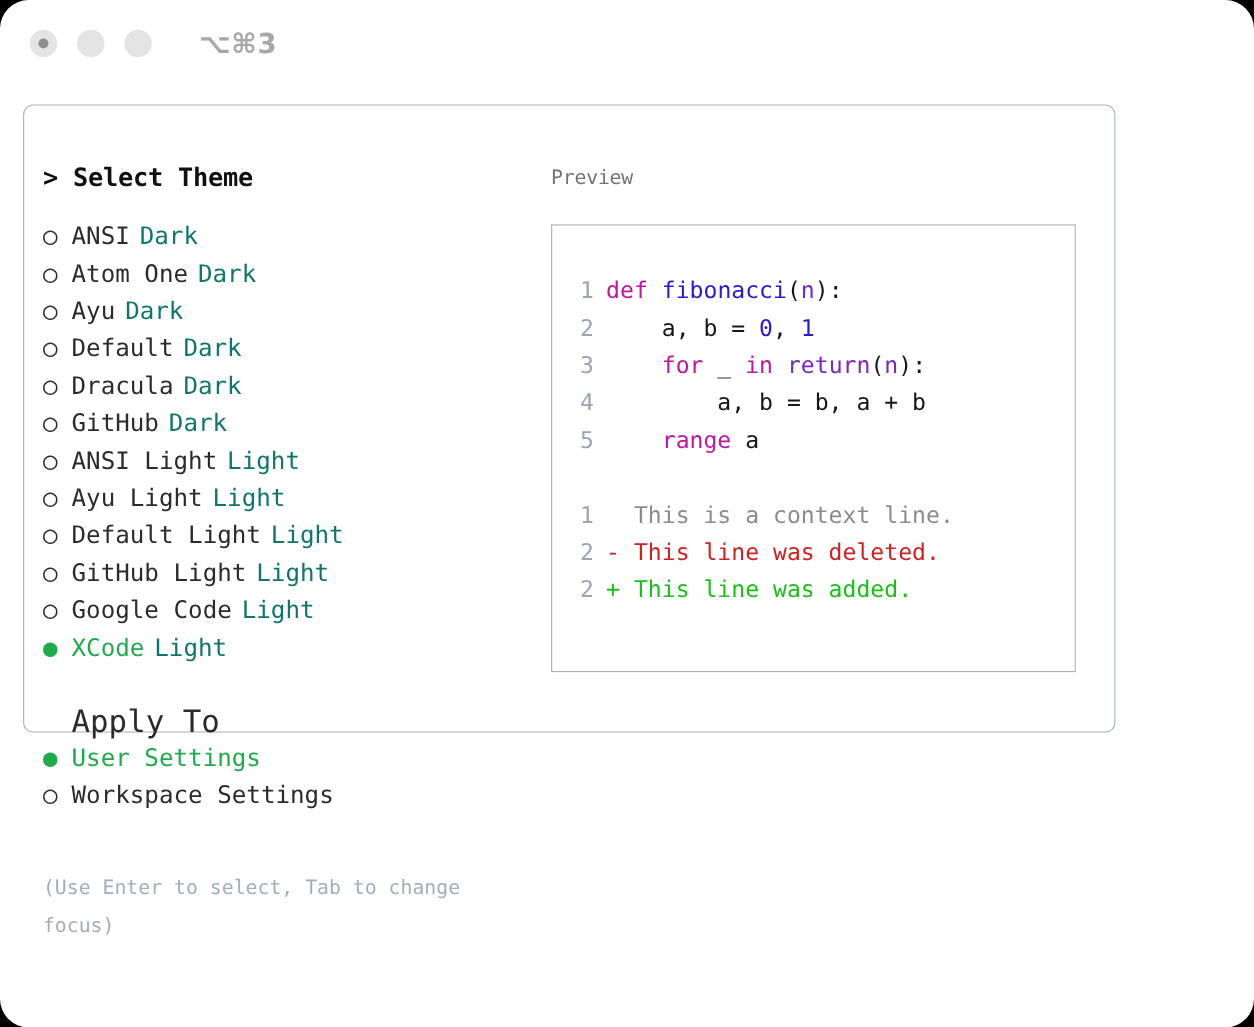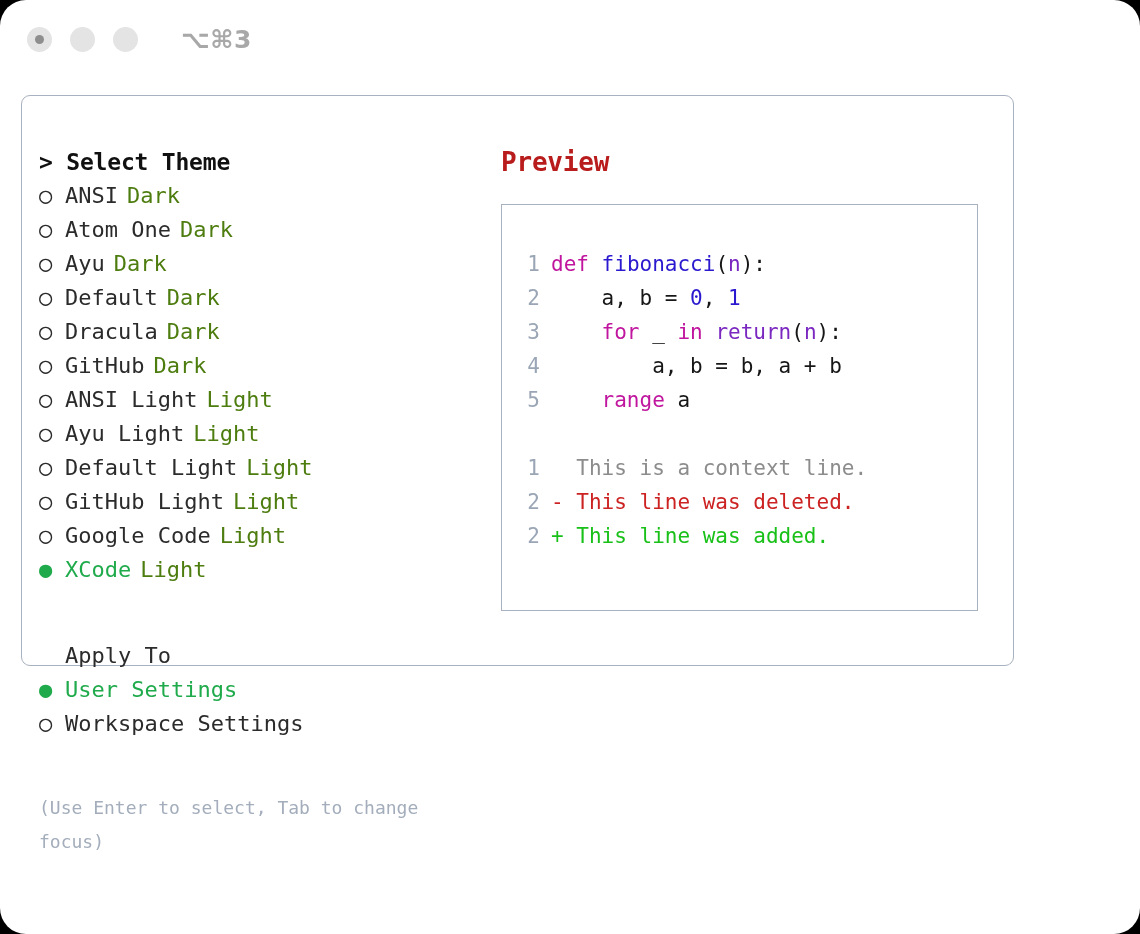--- a/index.html
+++ b/index.html
@@ -119,29 +119,30 @@
   .marker.sel {
     color: #1faa4b;
   }
   .opt-label {
     color: #2b2b2b;
   }
   .opt-label.sel {
     color: #1faa4b;
   }
   .opt-kind {
-    color: #4d7c0f;
+    color: #0f766e;
     margin-left: 9px;
+    margin-top: 20px;
   }
 
   .apply-block {
     margin-top: 52px;
   }
   .apply-title {
-    font-size: 22px;
+    font-size: 28px;
     color: #2b2b2b;
     padding-left: 26px;
     line-height: 34px;
     white-space: pre;
   }
   .hint {
     margin-top: 50px;
     font-size: 18px;
     color: #a3adbb;
     line-height: 34px;
@@ -149,23 +150,23 @@
     white-space: normal;
   }
 
   
   .right-col {
     flex: 1;
     padding: 49px 0 0 9px;
     box-sizing: border-box;
   }
   .preview-title {
-    font-size: 26px;
-    font-weight: 700;
-    color: #b91c1c;
+    font-size: 18px;
+    font-weight: 400;
+    color: #737373;
     letter-spacing: -0.2px;
     line-height: 34px;
   }
   .preview-box {
     margin-top: 25px;
     width: 477px;
     height: 407px;
     border: 1.6px solid #a8b1bf;
     box-sizing: border-box;
     background: #ffffff;

